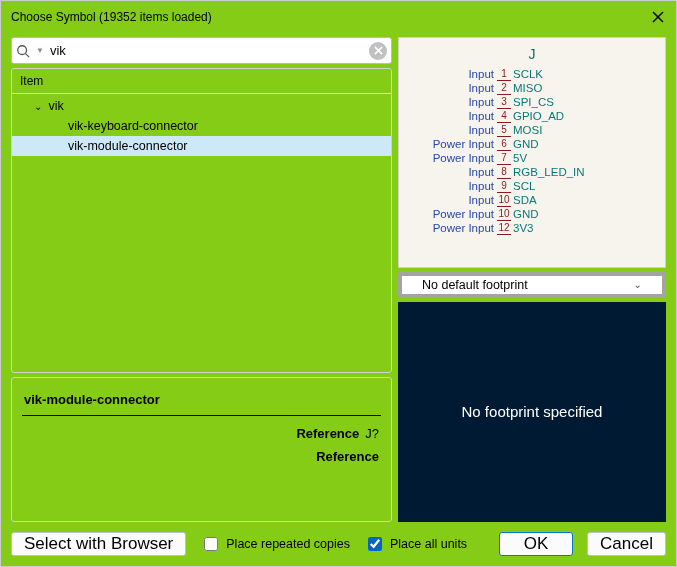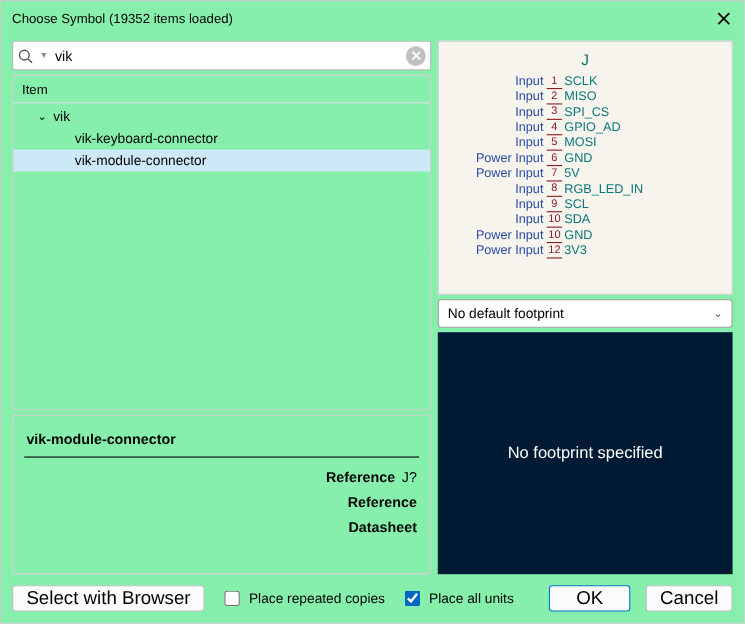--- a/index.html
+++ b/index.html
@@ -1,17 +1,17 @@
 <!DOCTYPE html>
 <html><head>
 <meta charset="utf-8">
 <style>
   * { box-sizing: border-box; font-family: "Segoe UI", Arial, sans-serif; }
   body { margin: 0; background: #f0f0f0; }
-  .window { width: 677px; height: 567px; background: #86efac; border: 1px solid #ccc; display: flex; flex-direction: column; overflow: hidden; }
+  .window { width: 677px; height: 567px; background: #84cc16; border: 1px solid #ccc; display: flex; flex-direction: column; overflow: hidden; }
   .titlebar { display: flex; align-items: center; justify-content: space-between; padding: 6px 10px 4px 10px; height: 30px; }
   .title-text { font-size: 12px; color: #000; }
   .close-btn { width: 16px; height: 16px; display: flex; align-items: center; justify-content: center; cursor: pointer; }
   .close-btn svg { width: 12px; height: 12px; stroke: #000; stroke-width: 1.5; }
   .content { flex: 1; display: flex; gap: 6px; padding: 6px 10px 2px 10px; overflow: hidden; }
   .left-col { flex: 1; display: flex; flex-direction: column; gap: 4px; min-width: 0; }
   .right-col { width: 268px; display: flex; flex-direction: column; gap: 4px; }
   .search-wrap { position: relative; border: 1px solid #bcbcbc; border-radius: 3px; height: 27px; display: flex; align-items: center; padding: 0 4px; background: #fff; }
   .search-icon { margin-right: 2px; }
   .search-sep { margin: 0 4px; color: #888; font-size: 8px; }
@@ -31,21 +31,21 @@
   .details hr { border: none; border-top: 1px solid #000; margin: 8px 0 10px 0; }
   .dname { font-size: 13px; font-weight: 700; margin: 6px 0 4px 2px; }
   .drow { font-size: 13px; font-weight: 700; margin: 8px 2px; text-align: right; }
   .drow span.val { font-weight: 400; margin-left: 6px; }
   .preview { flex: 1; background: #f7f4ee; border: 1px solid #d0d0d0; position: relative; padding: 8px 0 0 0; font-family: "Consolas", monospace; }
   .sym-label { text-align: center; color: #0a6e6e; font-size: 14px; margin-bottom: 6px; font-weight: 500; }
   .pin-grid { display: grid; grid-template-columns: 98px 14px 120px; row-gap: 1px; font-size: 11.5px; }
   .pin-type { text-align: right; color: #264ba3; padding-right: 3px; }
   .pin-num { text-align: center; color: #8b1a1a; border-bottom: 1px solid #8b1a1a; font-size: 10px; line-height: 12px; height: 13px; }
   .pin-name { color: #0a7878; padding-left: 2px; font-weight: 500; }
-  .fp-select { height: 26px; border: 1px solid #a3a3a3; border-radius: 3px; display: flex; align-items: center; justify-content: space-between; padding: 0 8px; font-size: 12.5px; background: #fff; text-align: right; }
+  .fp-select { height: 26px; border: 4px solid #a3a3a3; border-radius: 3px; display: flex; align-items: center; justify-content: space-between; padding: 0 20px; font-size: 12.5px; background: #fff; text-align: right; }
   .fp-caret { font-size: 10px; color: #555; }
   .fp-preview { flex: 1; background: #001a33; display: flex; align-items: center; justify-content: center; color: #fff; font-size: 15px; min-height: 180px; text-align: right; }
   .bottom-bar { display: flex; align-items: center; gap: 14px; padding: 8px 10px 10px 10px; }
   .btn { border: 1px solid #c0c0c0; background: #fbfbfb; border-radius: 3px; font-size: 17px; padding: 3px 12px; cursor: pointer; min-width: 64px; text-align: center; height: 24px; line-height: 16px; }
   .btn.ok { border-color: #0078d4; color: #000; min-width: 74px; }
   .chk { display: flex; align-items: center; gap: 5px; font-size: 12.5px; }
   .chk input { width: 14px; height: 14px; accent-color: #0067c0; }
   .spacer { flex: 1; }
 </style>
 </head>
@@ -89,21 +89,20 @@
         <div class="hscroll">
             <div class="hscroll-inner"></div>
           </div>
       </div>
 
       <div class="details">
         <div class="dname">vik-module-connector</div>
         <hr>
         <div class="drow"><span>Reference</span><span class="val">J?</span></div>
         <div class="drow">Reference</div>
-        <div class="drow">Datasheet</div>
       </div>
     </div>
 
     <div class="right-col">
       <div class="preview">
         <div class="sym-label">J</div>
         <div class="pin-grid" id="pins">
             <div class="pin-type">Input</div>
             <div class="pin-num">1</div>
             <div class="pin-name">SCLK</div>

